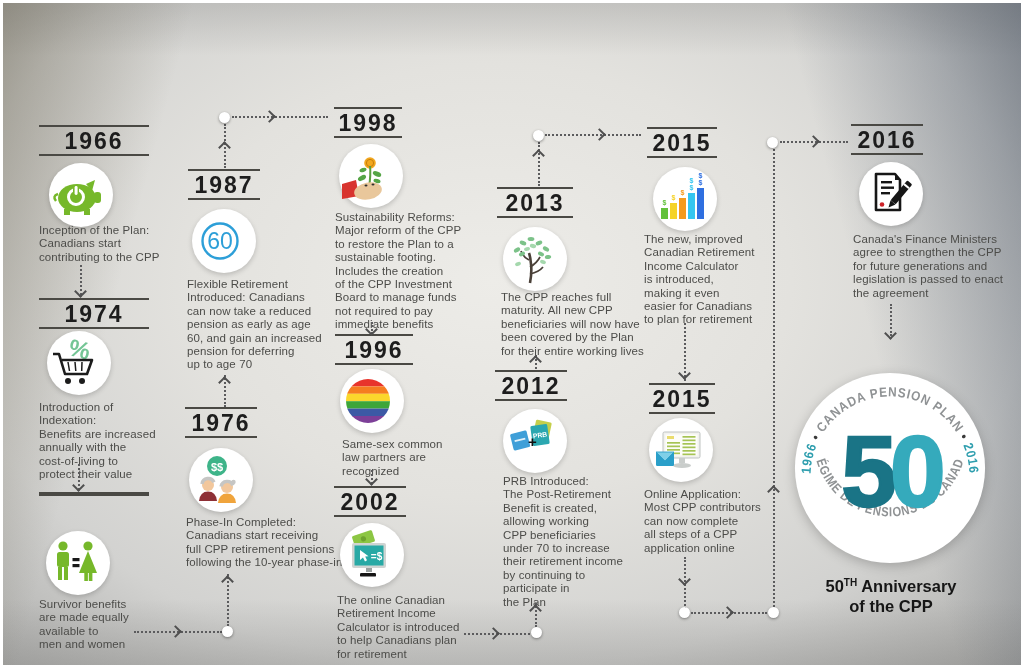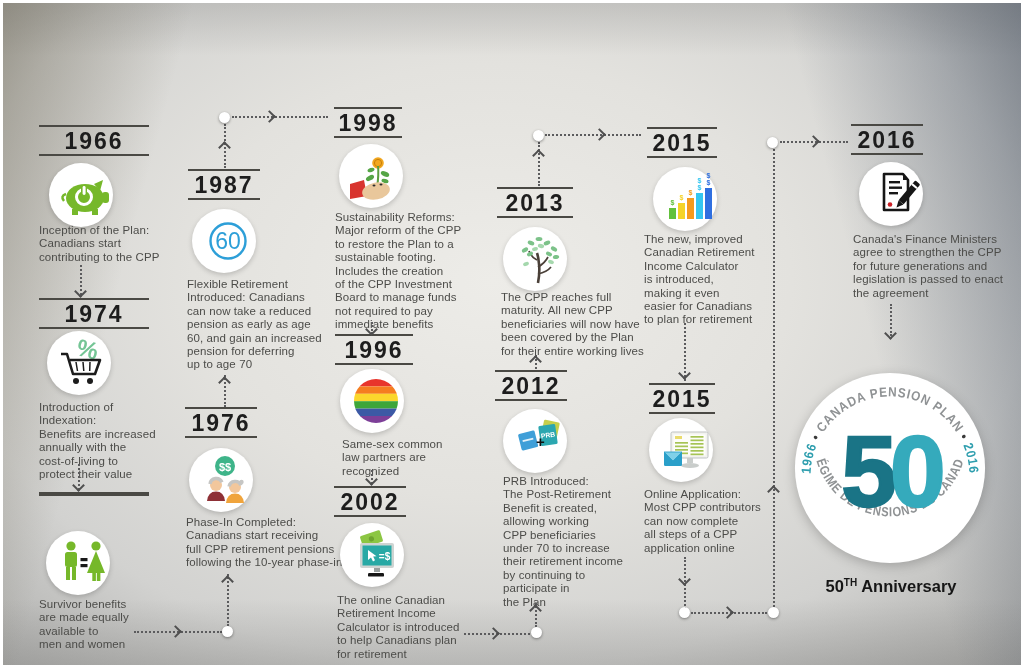--- a/index.html
+++ b/index.html
@@ -8,21 +8,21 @@
       linear-gradient(105deg, rgba(110,104,86,0.50) 0%, rgba(110,104,86,0.0) 16%),
       linear-gradient(255deg, rgba(73,84,100,0.55) 0%, rgba(73,84,100,0.0) 20%),
       linear-gradient(180deg, rgba(120,120,118,0.25) 0%, rgba(120,120,118,0) 8%, rgba(120,120,118,0) 90%, rgba(120,120,118,0.3) 100%),
       radial-gradient(ellipse at 48% 42%, #edecE8 0%, #e3e2de 40%, #d2d2d0 72%, #a9a9a7 100%);}
   .header-band{position:absolute;left:0;right:0;top:23px;height:65px;background:#ffffff;display:flex;align-items:center;justify-content:center;}
   .main-title{font-size:45px;font-weight:700;letter-spacing:2.5px;color:#141414;white-space:nowrap;transform:scaleY(1.04);}
   .entry{display:contents;}
   .yr{position:absolute;text-align:center;}
   .yr .rule{height:2px;background:#4a4944;width:100%;}
   .yr .ytxt{font-size:23px;font-weight:700;letter-spacing:2px;color:#1d1d1d;padding:1px 0 0 0;line-height:26px;}
-  .ic{position:absolute;width:64px;height:64px;border-radius:50%;background:#ffffff;box-shadow:0 2px 5px rgba(0,0,0,0.18);display:flex;align-items:center;justify-content:flex-end;}
+  .ic{position:absolute;width:64px;height:64px;border-radius:50%;background:#ffffff;box-shadow:0 2px 5px rgba(0,0,0,0.18);display:flex;align-items:center;justify-content:flex-start;}
   .desc{position:absolute;font-size:11.5px;line-height:13.4px;color:#4c4c49;white-space:pre;letter-spacing:0.1px;}
   .lv{position:absolute;width:0;border-left:2px dotted #5b5b5d;}
   .lh{position:absolute;height:0;border-top:2px dotted #5b5b5d;}
   .arr{position:absolute;width:7px;height:7px;border-right:2px solid #4f4f4f;border-bottom:2px solid #4f4f4f;}
   .a-down{transform:rotate(45deg);}
   .a-up{transform:rotate(-135deg);}
   .a-right{transform:rotate(-45deg);}
   .dot{position:absolute;width:11px;height:11px;border-radius:50%;background:#ffffff;box-shadow:0 1px 3px rgba(0,0,0,0.4);}
   .badge{position:absolute;left:789px;top:367px;filter:drop-shadow(0 3px 6px rgba(0,0,0,0.22));}
   .badge-caption{position:absolute;left:783px;top:570px;width:210px;text-align:center;color:#161616;font-weight:700;font-size:16.5px;line-height:20px;}
@@ -495,15 +495,16 @@
           <tspan fill="#3a3a3a">• </tspan><tspan fill="#8f9294">RÉGIME DE PENSIONS DU CANADA</tspan><tspan fill="#3a3a3a"> •</tspan>
         </textPath>
       </text>
       <text x="100" y="139" text-anchor="middle" font-size="102" font-weight="bold" letter-spacing="-7">
         <tspan fill="#1a7486" stroke="#1a7486" stroke-width="2.5">5</tspan><tspan fill="#35aabc" stroke="#35aabc" stroke-width="2.5">0</tspan>
       </text>
     </svg>
   </div>
   <div class="badge-caption">
     <div><span>50</span><sup>TH</sup><span> Anniversary</span></div>
+    <div>of the CPP</div>
   </div>
 
 </div>
 
 </body></html>

